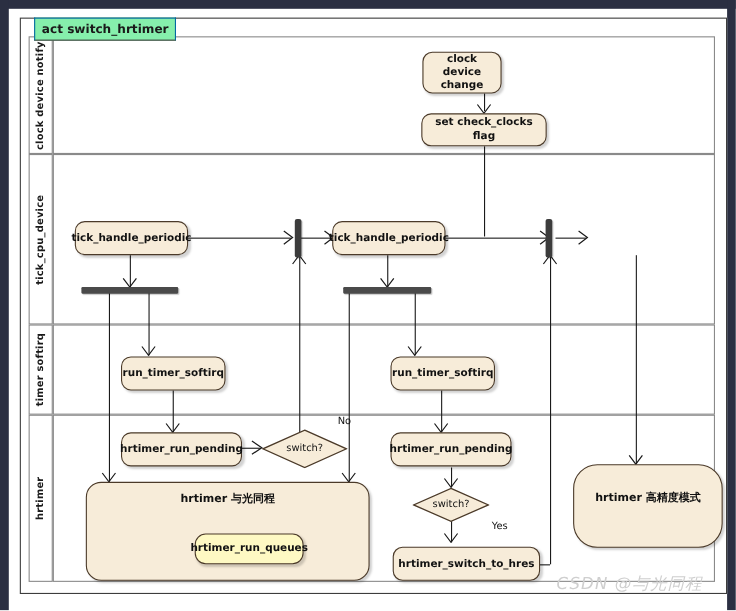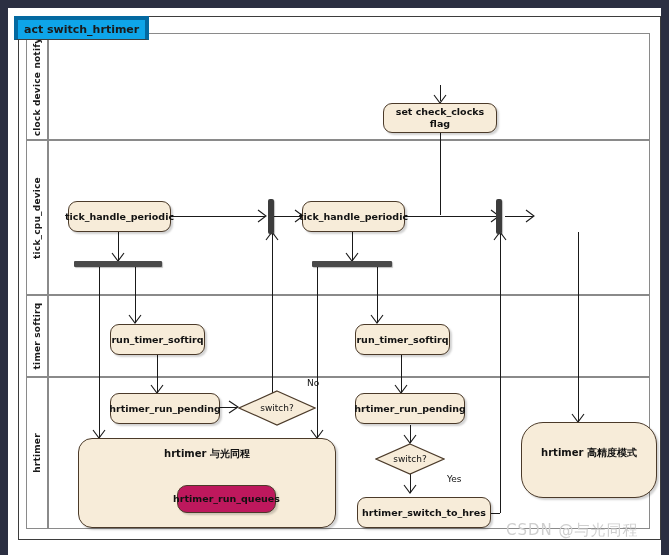--- a/index.html
+++ b/index.html
@@ -4,39 +4,39 @@
 <style>
   html,body{margin:0;padding:0;background:#ffffff;}
   body{font-family:"DejaVu Sans","Liberation Sans",sans-serif;}
   #canvas{position:relative;width:669px;height:555px;background:#ffffff;overflow:hidden;}
   #topbar{position:absolute;left:0;top:0;width:669px;height:8px;background:#2b2f42;}
   #leftbar{position:absolute;left:0;top:0;width:8px;height:555px;background:#2b2f42;}
   #rightbar{position:absolute;left:661px;top:0;width:8px;height:555px;background:#2b2f42;}
 
   
   #frame{position:absolute;left:18px;top:16px;width:641px;height:522px;border:1px solid #3d3d3d;background:#fff;}
-  #frame-tab{position:absolute;left:14px;top:16px;height:18px;padding:1px 6px 0 6px;
-    background:#0ea5e9;border:4px solid #0369a1;border-bottom:1px solid #3d3d3d;
+  #frame-tab{position:absolute;left:31px;top:16px;height:18px;padding:1px 6px 0 6px;
+    background:#86efac;border:1px solid #0369a1;border-bottom:1px solid #3d3d3d;
     font-size:11px;font-weight:bold;color:#1a1a1a;line-height:17px;white-space:nowrap;z-index:4;}
 
   
   .lane{position:absolute;border:1px solid #8a8a8a;box-sizing:border-box;background:transparent;}
   .lane-hdr{position:absolute;border:1px solid #8a8a8a;box-sizing:border-box;
     display:flex;align-items:center;justify-content:center;}
   .lane-hdr span{transform:rotate(-90deg);white-space:nowrap;font-size:9px;font-weight:bold;
     color:#1a1a1a;letter-spacing:.2px;}
 
   
   .node{position:absolute;box-sizing:border-box;background:#f7ecd9;border:1.3px solid #4b3a29;
     border-radius:9px;display:flex;align-items:center;justify-content:center;text-align:center;
     font-size:9.5px;font-weight:bold;color:#111;box-shadow:2px 2px 2px rgba(0,0,0,.18);
     line-height:12px;padding:0 4px;}
   .node.big{align-items:flex-start;border-radius:14px;padding-top:9px;font-size:10px;}
   .node.big .inner-title{width:100%;text-align:center;}
-  .node.nested{position:absolute;background:#be185d;border:1.3px solid #4b3a29;border-radius:10px;
+  .node.nested{position:absolute;background:#fef9c3;border:1.3px solid #4b3a29;border-radius:10px;
     display:flex;align-items:center;justify-content:center;font-size:9.5px;font-weight:bold;color:#111;
     box-shadow:2px 2px 2px rgba(0,0,0,.18);}
 
   
   .diamond{position:absolute;}
   .diamond .lbl{position:absolute;left:0;top:0;width:100%;height:100%;
     display:flex;align-items:center;justify-content:center;font-size:9px;color:#111;font-weight:normal;}
 
   
   .bar-h{position:absolute;background:#4a4a4a;border-radius:1px;box-shadow:1px 1px 1px rgba(0,0,0,.25);}
@@ -153,20 +153,23 @@
       <polyline points="266,240 272,232 278,240"></polyline>
       <polyline points="494,240 500,232 506,240"></polyline>
     </g>
   </svg>
 
   <div class="bar-h" style="left:74px;  top:261px; width:88px; height:6px;"></div>
   <div class="bar-h" style="left:312px; top:261px; width:80px; height:6px;"></div>
   <div class="bar-v" style="left:268px; top:199px; width:6px;  height:35px;"></div>
   <div class="bar-v" style="left:496px; top:199px; width:6px;  height:35px;"></div>
 
+  <div class="node" style="left:384px; top:47px; width:72px; height:38px;">
+    <span>clock device change</span>
+  </div>
 
   <div class="node" style="left:383px; top:103px; width:114px; height:30px;">
     <span>set check_clocks flag</span>
   </div>
 
   <div class="node" style="left:68px; top:201px; width:103px; height:31px;">
     <span>tick_handle_periodic</span>
   </div>
 
   <div class="node" style="left:302px; top:201px; width:103px; height:31px;">
@@ -215,15 +218,15 @@
   <div class="diamond" style="left:375px; top:443px; width:70px; height:32px;">
     <svg width="70" height="32">
       <polygon points="35,1 69,16 35,31 1,16" fill="#f7ecd9" stroke="#4b3a29" stroke-width="1.2"></polygon>
     </svg>
     <span class="lbl">switch?</span>
   </div>
 
   <div class="edge-label" style="left:274px; top:378px;">No</div>
   <div class="edge-label" style="left:414px; top:474px;">Yes</div>
 
-  <div id="watermark" style="left:506px; top:521px;">CSDN @与光同程</div>
+  <div id="watermark" style="left:506px; top:521px;font-style:italic;">CSDN @与光同程</div>
 
 </div>
 
 </body></html>

